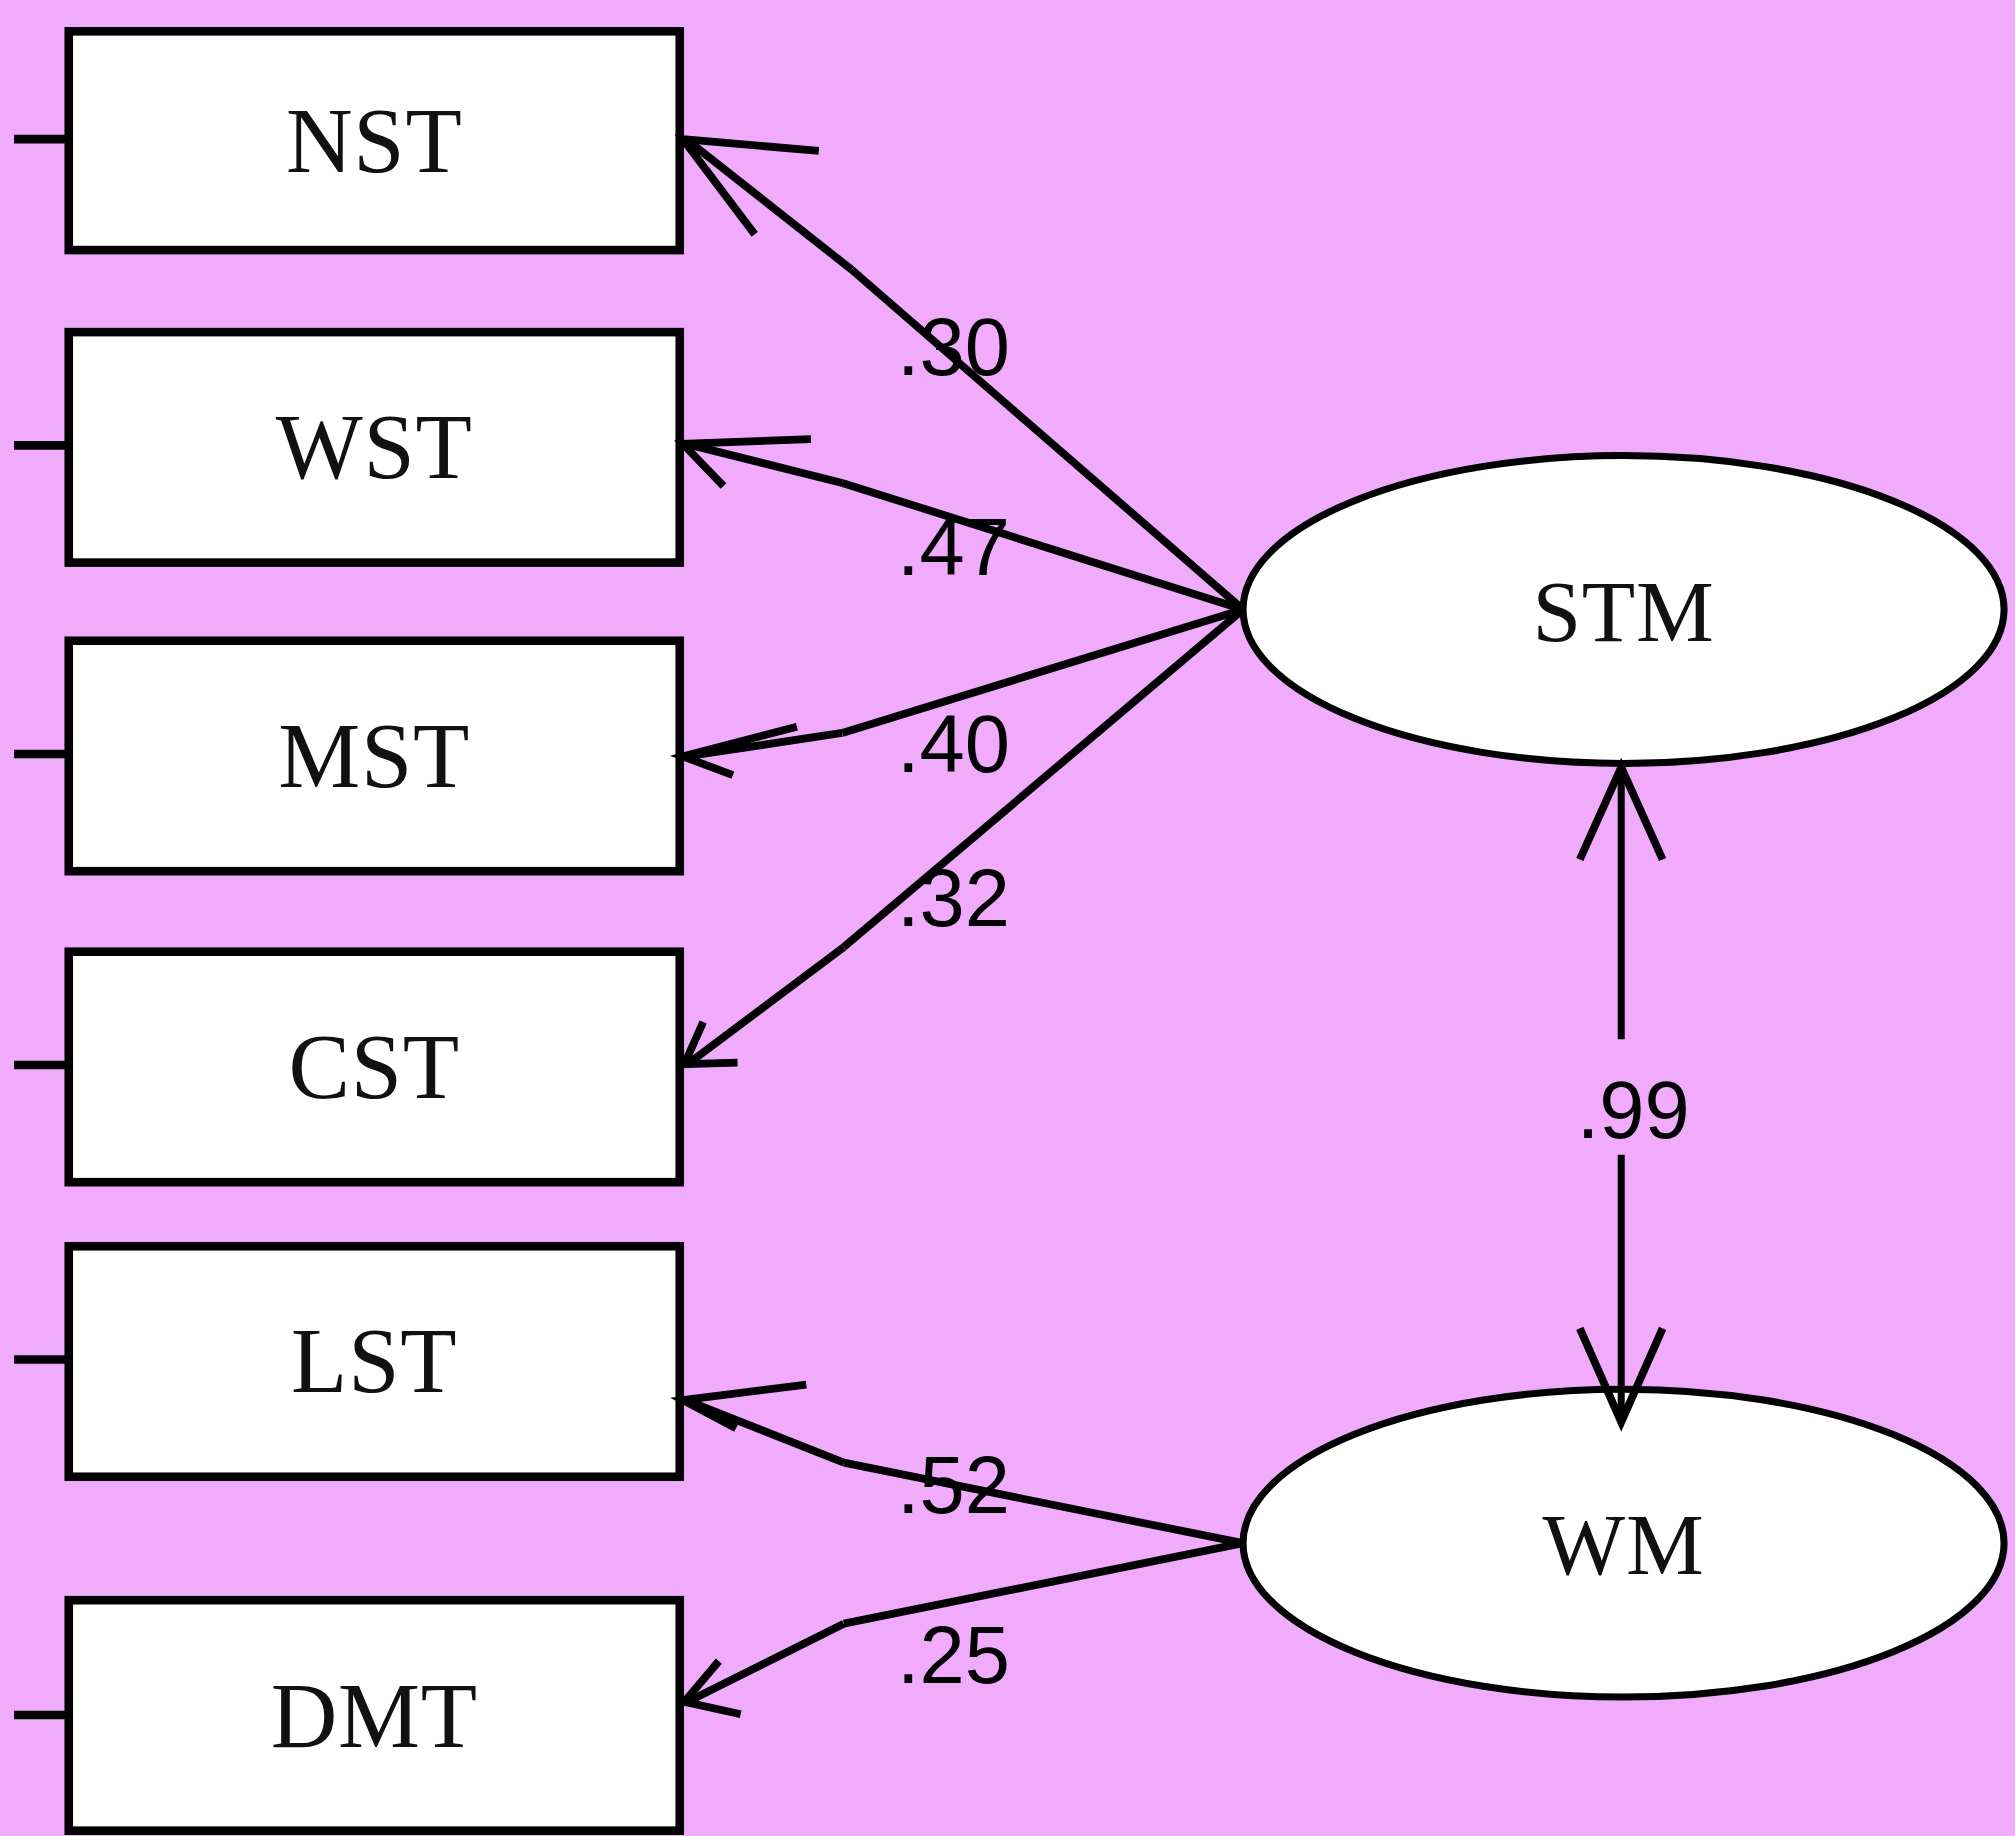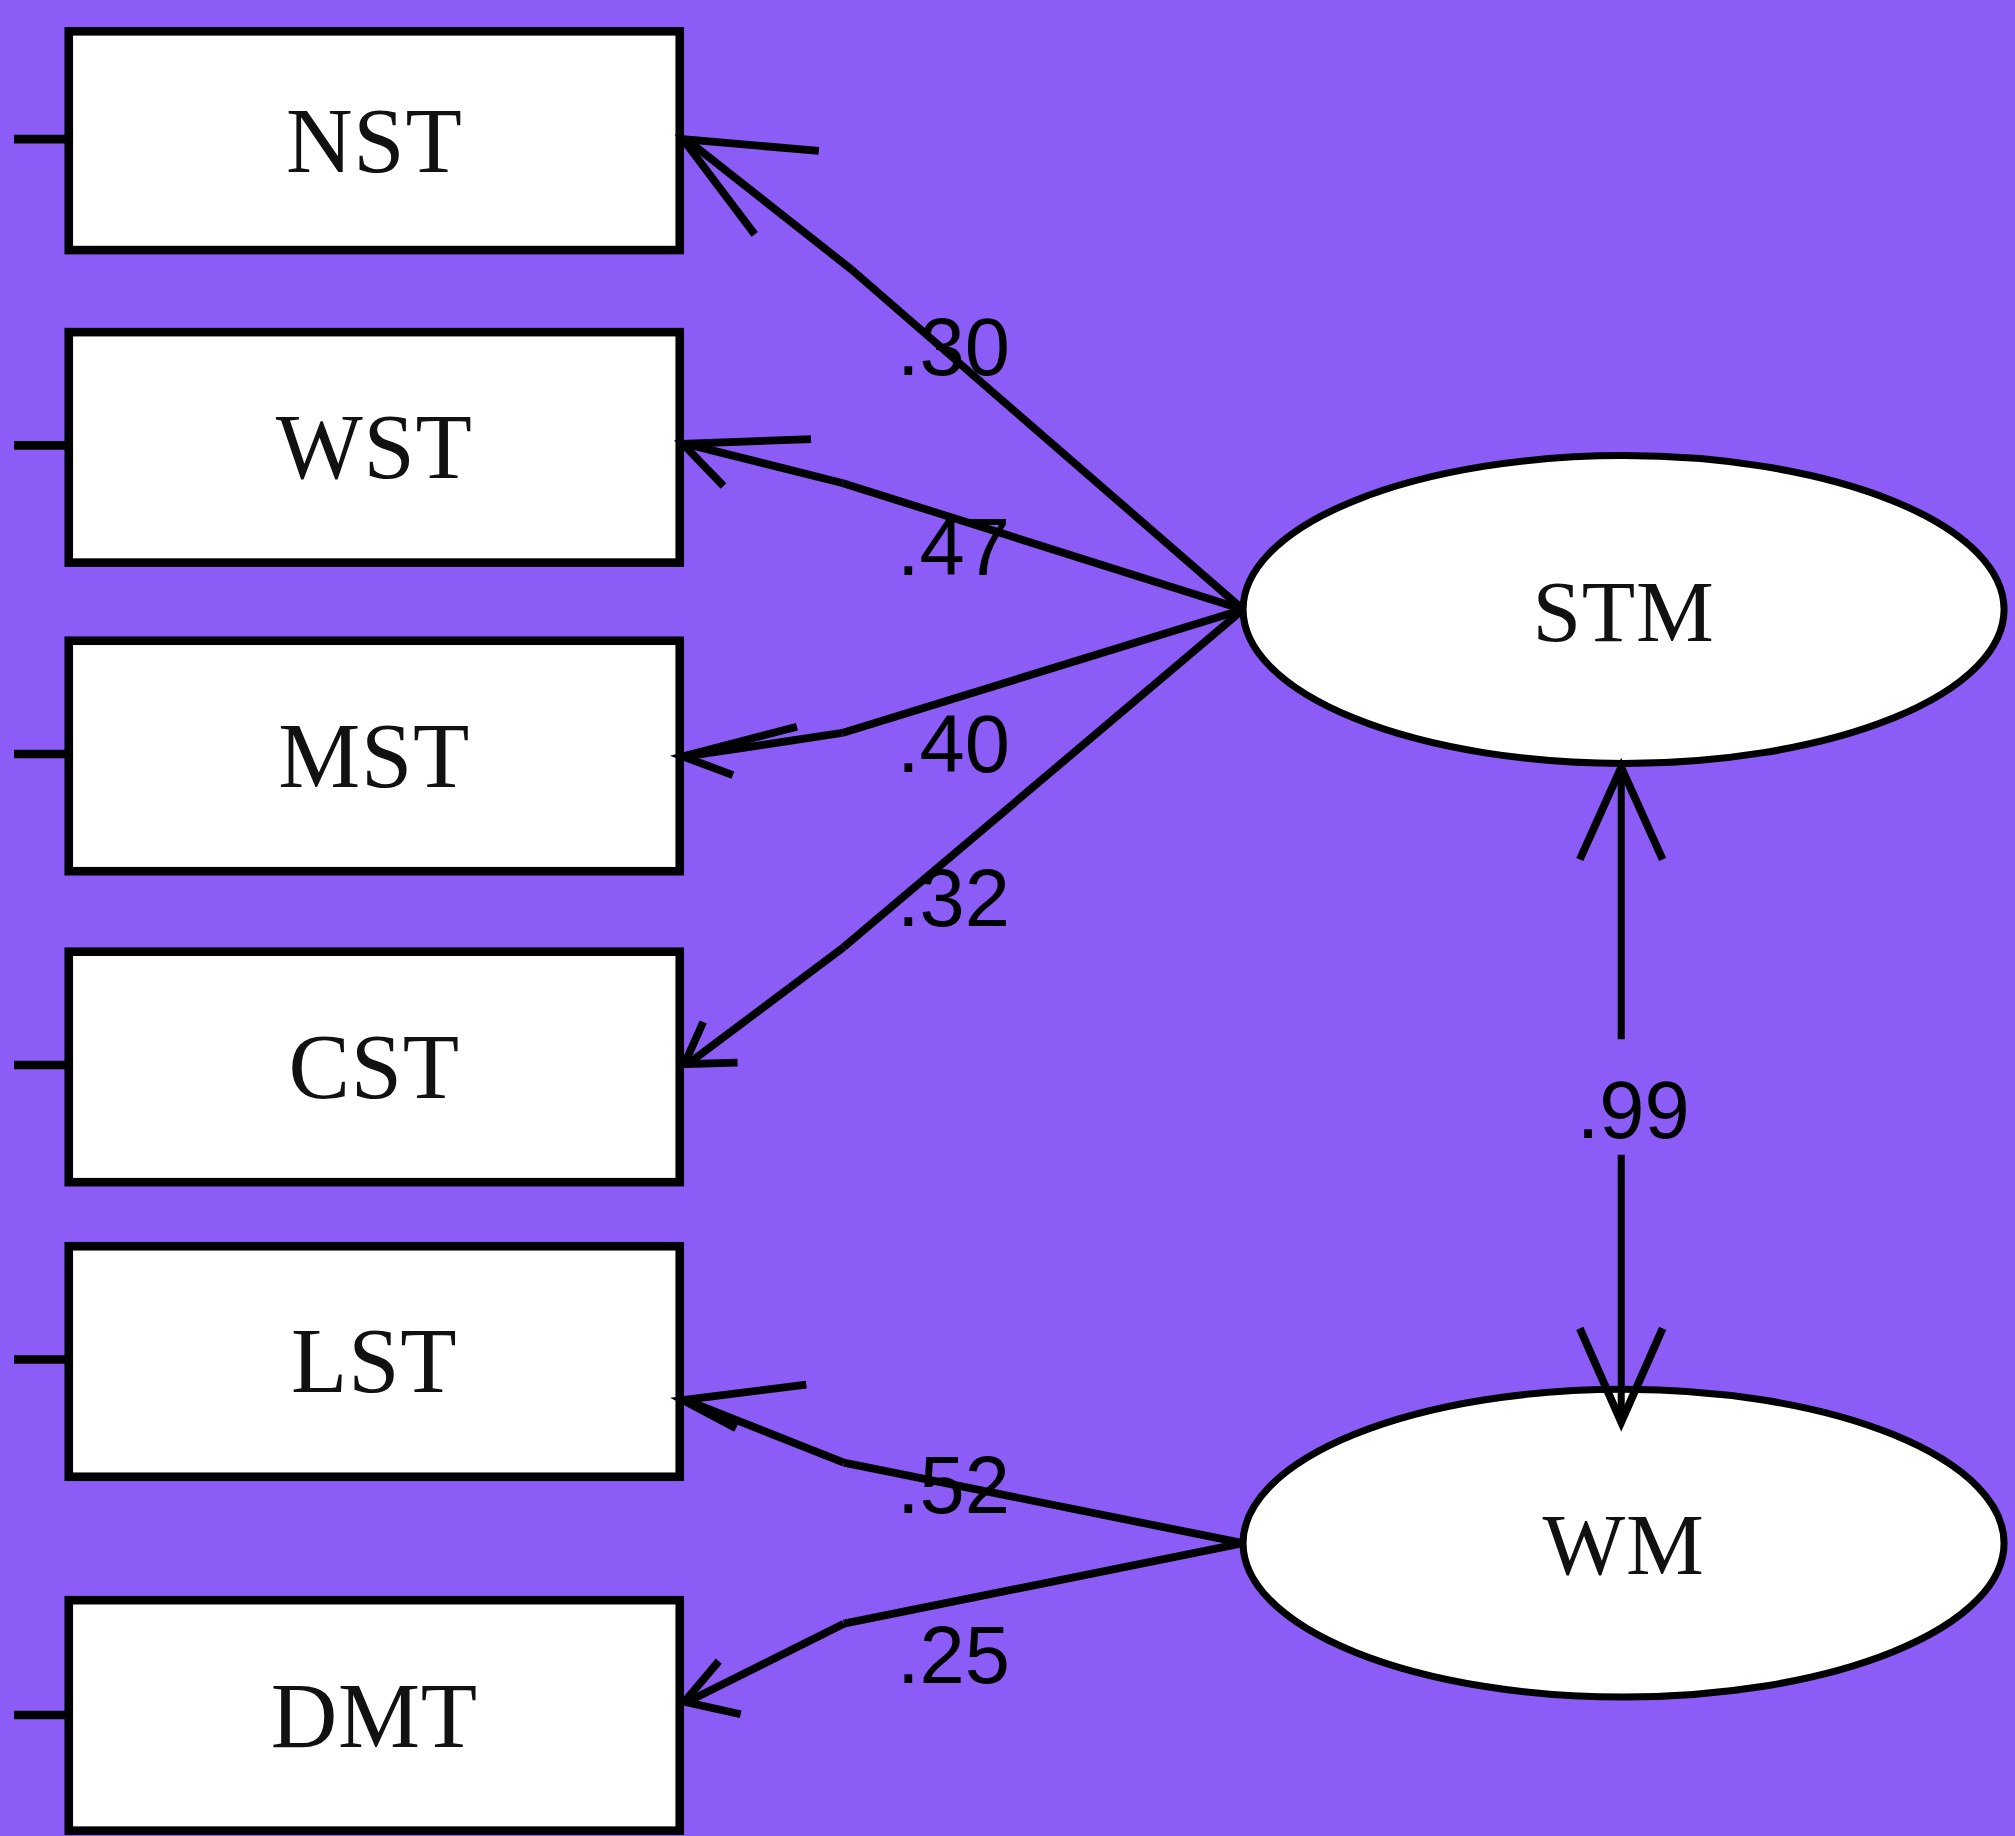--- a/index.html
+++ b/index.html
@@ -4,21 +4,21 @@
 <style>
   html, body {
     margin: 0;
     padding: 0;
     background: #ffffff;
   }
   #diagram-root {
     position: relative;
     width: 2015px;
     height: 1837px;
-    background: #8b5cf6;
+    background: #f0abfc;
     overflow: hidden;
     font-family: "Liberation Serif", serif;
   }
   #sem-svg {
     position: absolute;
     inset: 0;
     width: 2015px;
     height: 1837px;
     display: block;
   }

